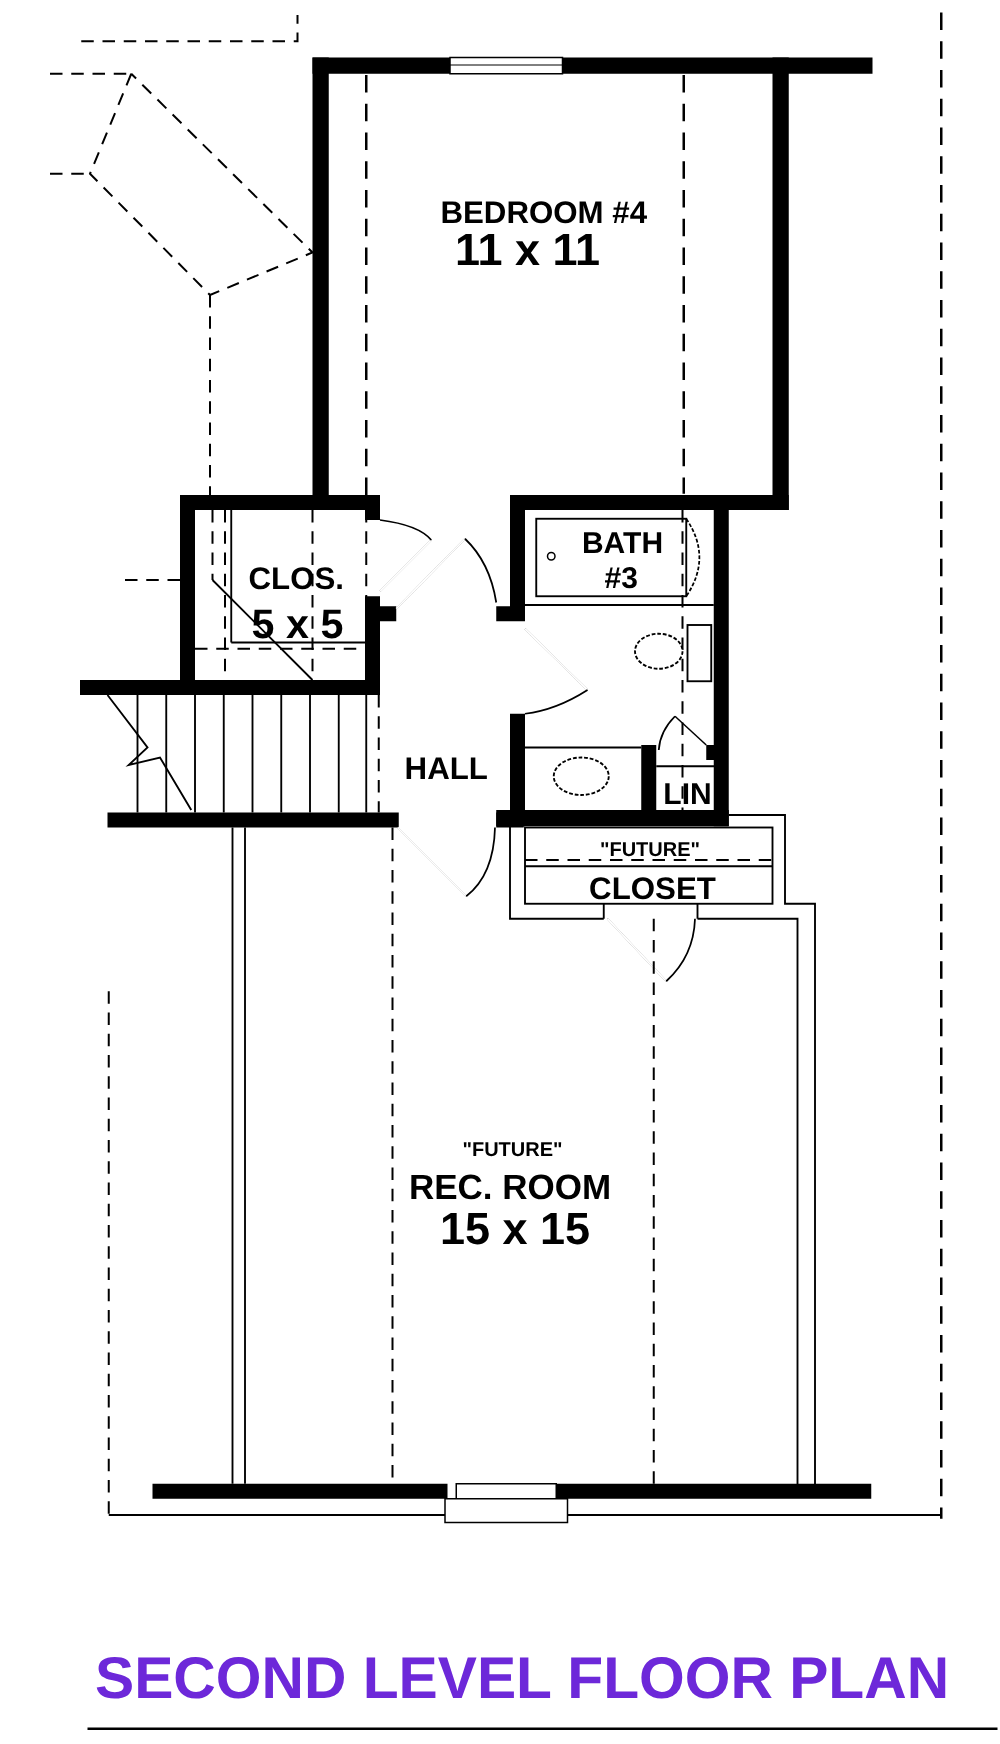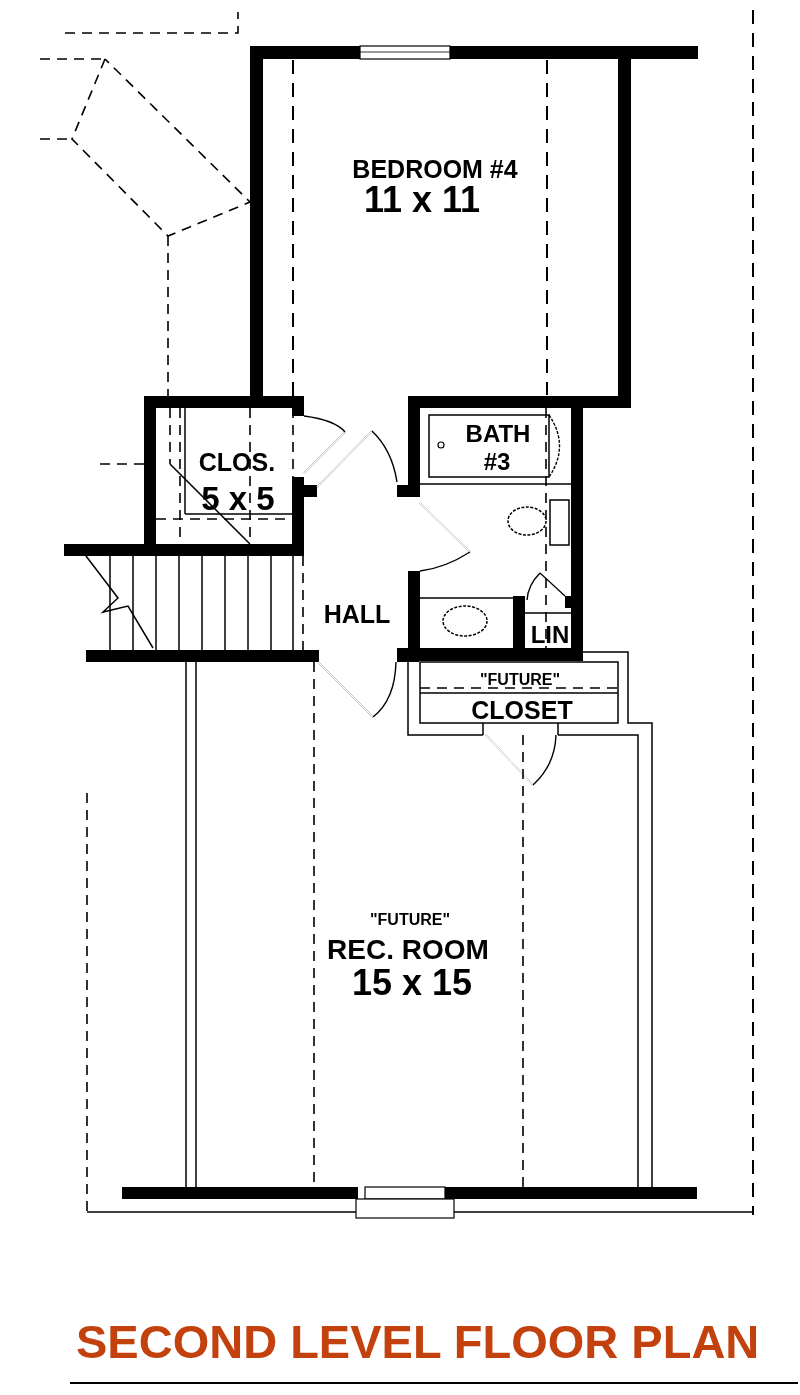--- a/index.html
+++ b/index.html
@@ -8,21 +8,21 @@
   .wall { fill: #000; }
   .thin { stroke: #000; stroke-width: 1.5; fill: none; }
   .dash { stroke: #000; stroke-width: 2; fill: none; stroke-dasharray: 14 9; }
   .dash-s { stroke: #000; stroke-width: 1.6; fill: none; stroke-dasharray: 10 7; }
   .swing { stroke: #000; stroke-width: 1.4; fill: none; }
   .door { stroke: #000; stroke-width: 1.2; fill: #fff; }
   .fixture { stroke: #000; stroke-width: 1.5; fill: #fff; stroke-dasharray: 3 1.5; }
   .lbl { font-family: "Liberation Sans", "DejaVu Sans", sans-serif; font-weight: bold; fill: #000; }
   .title-wrap { position: absolute; left: 76px; top: 1318px; width: 720px; }
   .title { font-family: "Liberation Sans", "DejaVu Sans", sans-serif; font-weight: bold; font-size: 47px;
-           letter-spacing: 0px; color: #c2410c; white-space: nowrap; transform: scaleX(1.0); transform-origin: left; margin: 0; line-height: 1; }
+           letter-spacing: 0px; color: #6d28d9; white-space: nowrap; transform: scaleX(1.0); transform-origin: left; margin: 0; line-height: 1; }
   .title-rule { position: absolute; left: 70px; top: 1382px; width: 728px; height: 2px; background: #000; }
 </style>
 </head>
 <body>
 
 <svg id="plan" viewBox="0 0 800 1395" xmlns="http://www.w3.org/2000/svg">
 
   <g>
     <polyline class="dash-s" points="65,33 238,33 238,12"></polyline>
     <line class="dash-s" x1="40" y1="59" x2="105" y2="59"></line>

